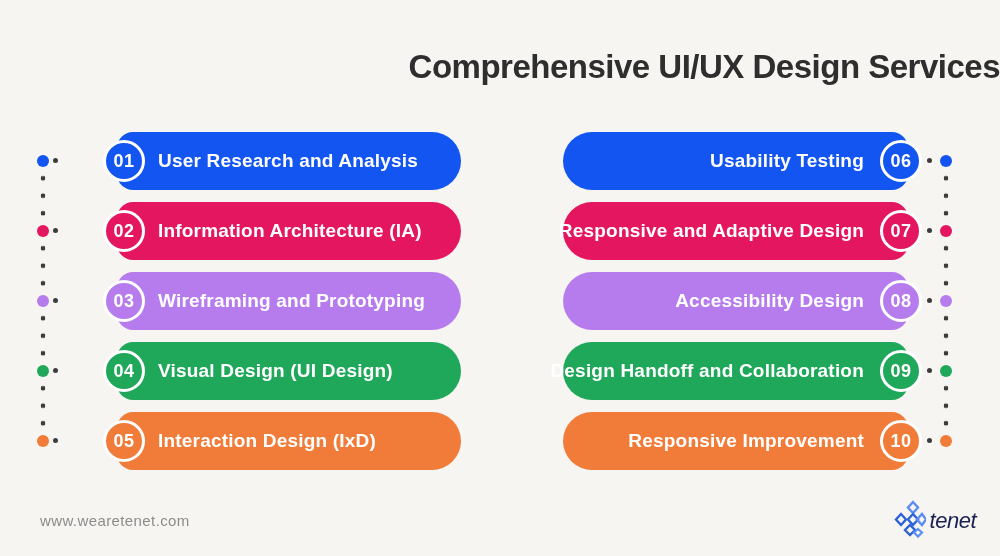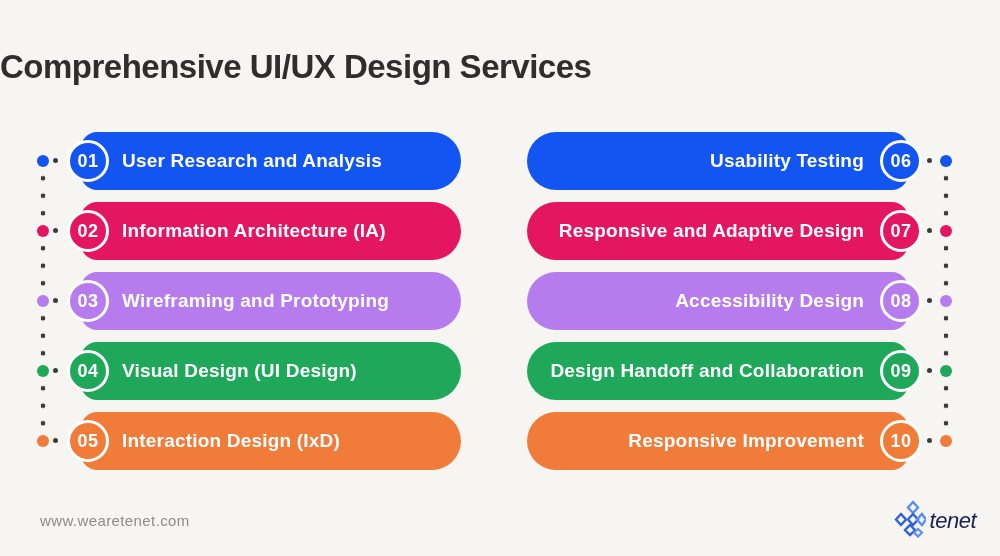--- a/index.html
+++ b/index.html
@@ -6,41 +6,42 @@
   .canvas{
     position:relative;
     width:1000px;height:556px;
     background:#f7f5f2;
     font-family:"Liberation Sans", sans-serif;
     overflow:hidden;
   }
   .title{
     position:absolute;
     left:0;right:0;top:48px;
-    text-align:left;
+    text-align:right;
     font-size:33px;
     font-weight:700;
     letter-spacing:-0.5px;
     color:#2e2e2e;
     margin:0;
   }
   .col{
     position:absolute;
     top:132px;
     display:flex;
     flex-direction:column;
     gap:12px;
   }
   .col-left{left:81px;width:380px;}
   .col-right{left:527px;width:381px;}
   .pill{
     position:relative;
     height:58px;
     display:flex;
     align-items:center;
+    margin-left:36px;
   }
   .pill-left{border-radius:16px 29px 29px 16px;}
   .pill-right{border-radius:29px 16px 16px 29px;justify-content:flex-end;}
   .badge{
     position:absolute;
     top:50%;
     transform:translateY(-50%);
     width:42px;height:42px;
     box-sizing:border-box;
     border:3px solid #ffffff;

